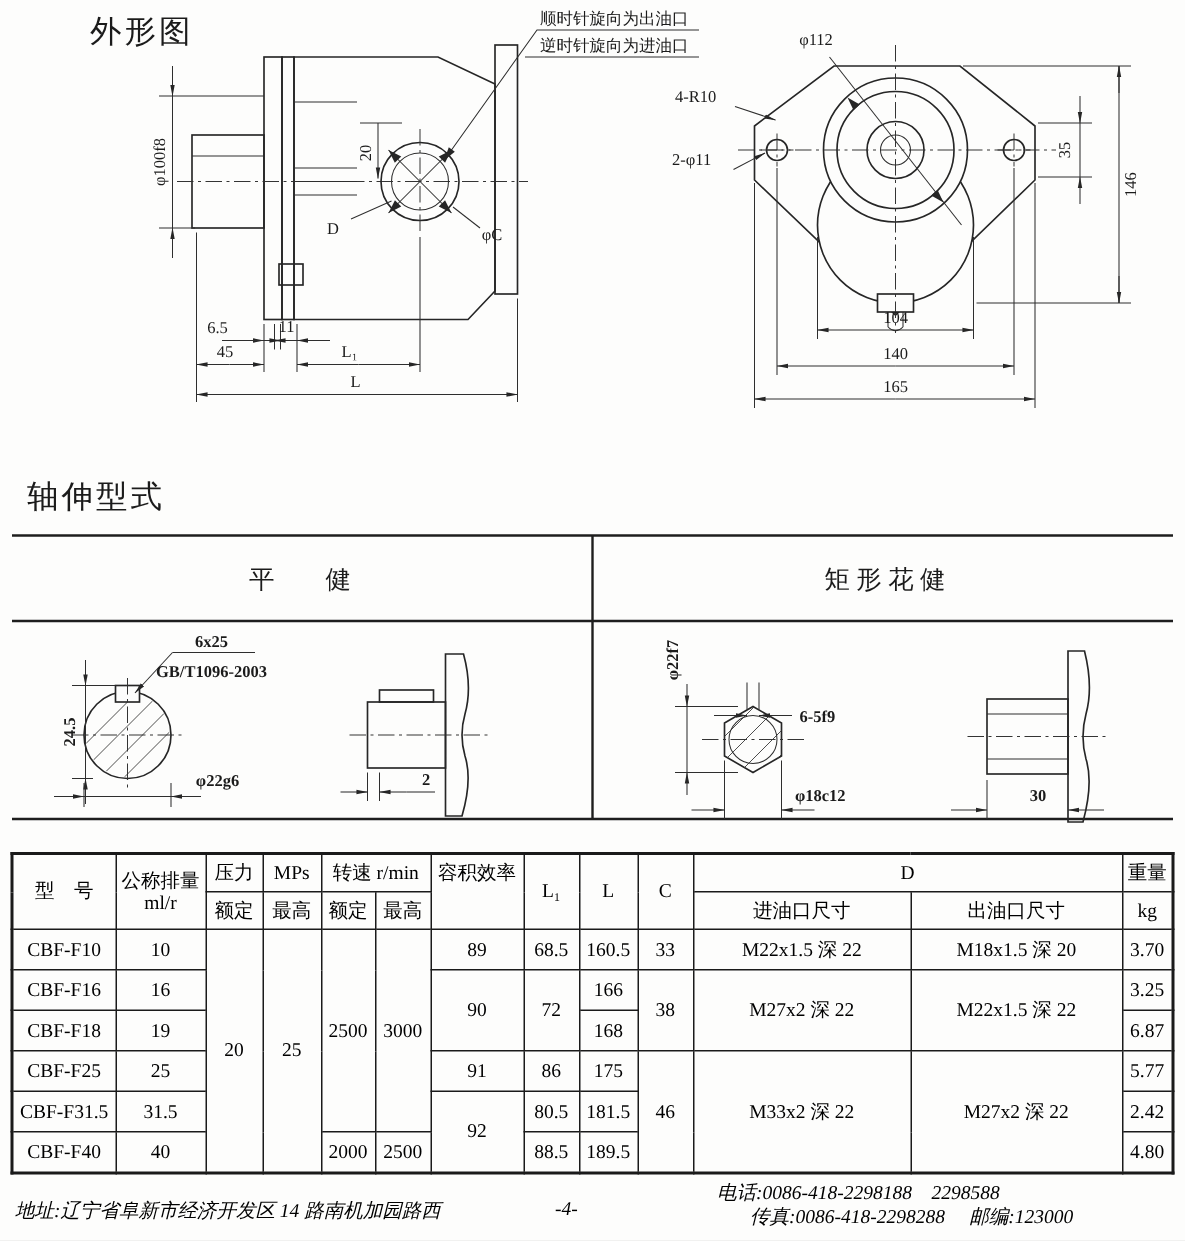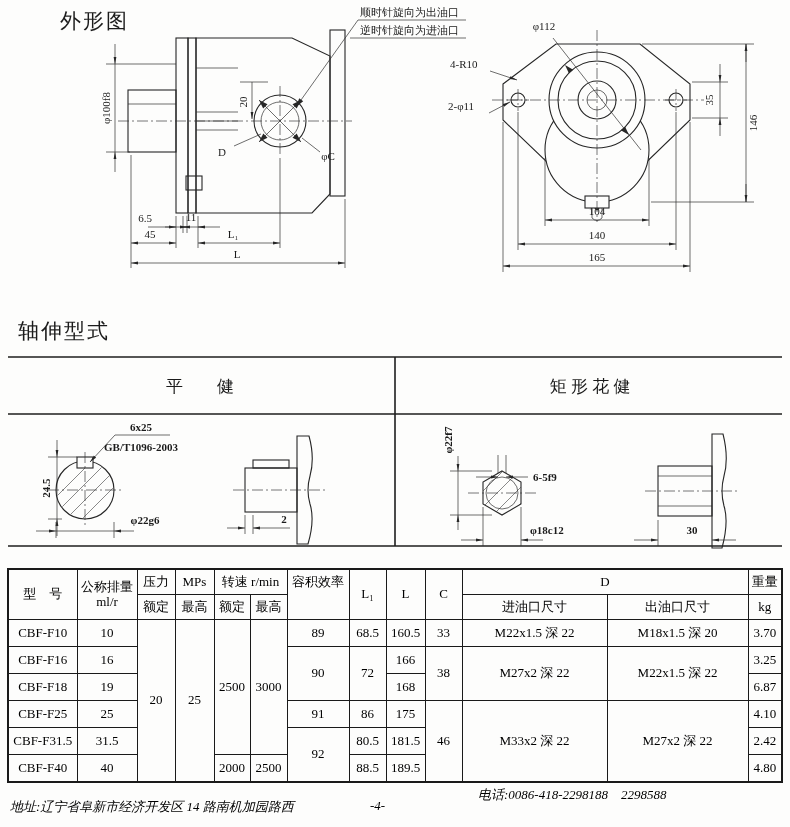--- a/index.html
+++ b/index.html
@@ -355,21 +355,21 @@
     </tr>
     <tr class="drow">
       <td>CBF-F25</td>
       <td>25</td>
       <td>91</td>
       <td>86</td>
       <td>175</td>
       <td rowspan="3">46</td>
       <td rowspan="3">M33x2 深 22</td>
       <td rowspan="3">M27x2 深 22</td>
-      <td>4.10</td>
+      <td>5.77</td>
     </tr>
     <tr class="drow">
       <td>CBF-F31.5</td>
       <td>31.5</td>
       <td rowspan="2">92</td>
       <td>80.5</td>
       <td>181.5</td>
       <td>2.42</td>
     </tr>
     <tr class="drow">
@@ -382,16 +382,17 @@
       <td>4.80</td>
     </tr>
   </tbody>
 </table>
 
 <div class="footer">
   <div class="f-addr">地址:辽宁省阜新市经济开发区 14 路南机加园路西</div>
   <div class="f-page">-4-</div>
   <div class="f-contact">
     <div>电话:0086-418-2298188　2298588</div>
+    <div class="f-fax">传真:0086-418-2298288　 邮编:123000</div>
   </div>
 </div>
 
 </div>
 
 </body></html>

